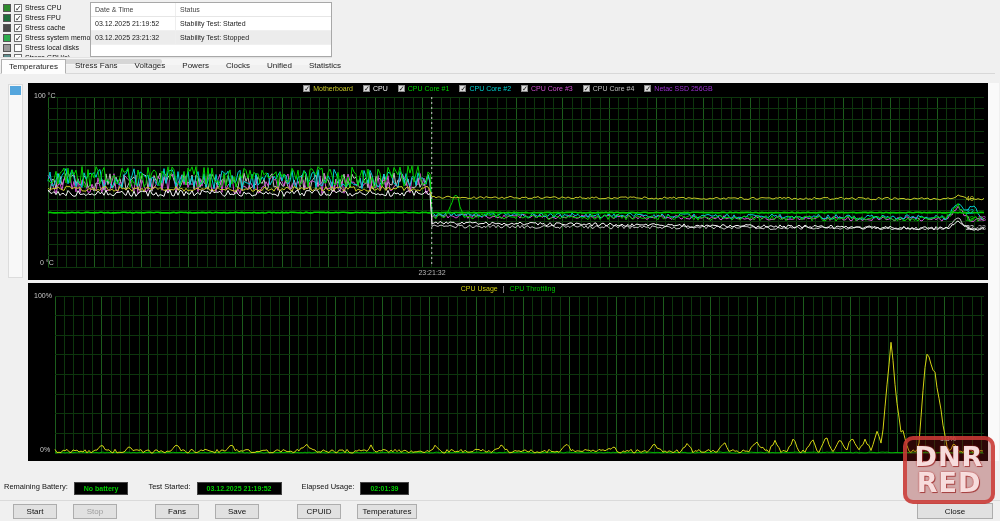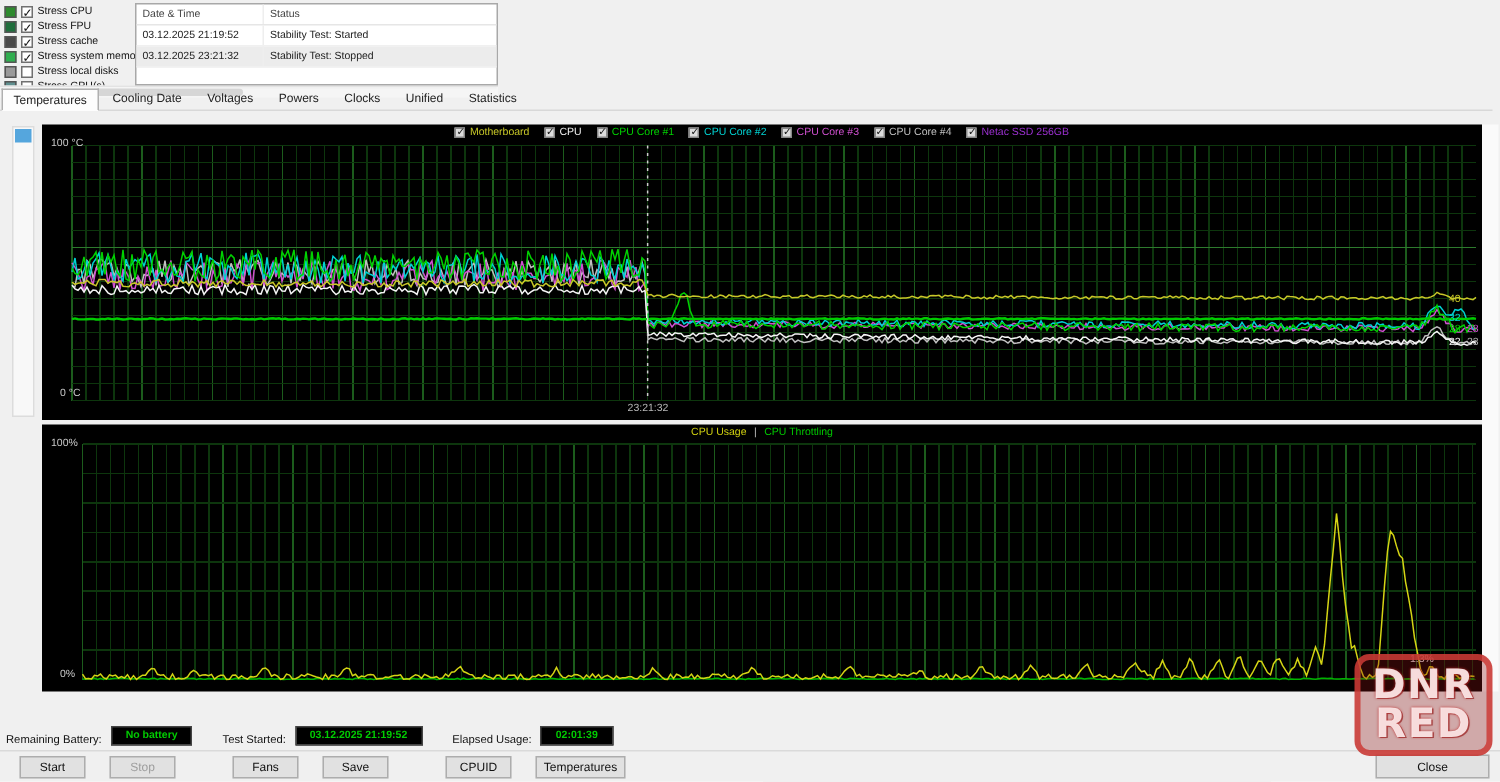--- a/index.html
+++ b/index.html
@@ -39,21 +39,21 @@
   .chart svg{position:absolute;left:0;top:0;}
   .legend{position:absolute;left:0;right:0;top:2px;display:flex;justify-content:center;gap:10px;align-items:center;}
   .legend-item{display:flex;align-items:center;gap:3px;}
   .legend-cb{width:7px;height:7px;background:#dcdcdc;border:1px solid #888;box-sizing:border-box;font-size:7px;line-height:6px;text-align:center;color:#111;}
   .legend-label{font-size:7px;}
   .axis-label{position:absolute;font-size:7px;color:#c8c8c8;}
   .time-label{position:absolute;width:50px;text-align:center;font-size:7px;color:#b8b8b8;}
   .chart-title{position:absolute;left:0;right:0;top:2px;display:flex;justify-content:center;gap:5px;font-size:7px;}
 
   
-  .statusbar{position:absolute;left:4px;top:482px;height:15px;display:flex;align-items:flex-end;}
+  .statusbar{position:absolute;left:4px;top:482px;height:15px;display:flex;align-items:flex-start;}
   .status-label{font-size:7.5px;color:#111;margin-right:6px;}
   .status-value{background:#000;color:#00cc00;font-size:7px;font-weight:bold;padding:2px 9px;margin-right:20px;border:1px solid #444;}
 
   
   .btn-sep{position:absolute;left:0;top:500px;width:1000px;height:1px;background:#dadada;}
   .buttonbar{position:absolute;left:13px;top:504px;display:flex;gap:16px;}
   .btn{height:15px;background:#e1e1e1;border:1px solid #adadad;font-size:8px;color:#111;
        display:flex;align-items:center;justify-content:center;box-sizing:border-box;padding:0 4px;}
   .btn.disabled{color:#9d9d9d;} .w44{width:44px;} .sp{margin-right:22px;}
   .close-btn{position:absolute;right:7px;top:503px;width:76px;height:16px;}
@@ -117,21 +117,21 @@
       </div>
       <div class="tr selected">
         <div class="td1">03.12.2025 23:21:32</div>
         <div class="td2">Stability Test: Stopped</div>
       </div>
       <div class="tr"></div>
     </div>
 
   <div class="tabbar">
       <div class="tab active">Temperatures</div>
-      <div class="tab">Cooling Date</div>
+      <div class="tab">Stress Fans</div>
       <div class="tab">Voltages</div>
       <div class="tab">Powers</div>
       <div class="tab">Clocks</div>
       <div class="tab">Unified</div>
       <div class="tab">Statistics</div>
     </div>
 
   <div class="vscroll-track">
     <div class="vscroll-thumb"></div>
   </div>

